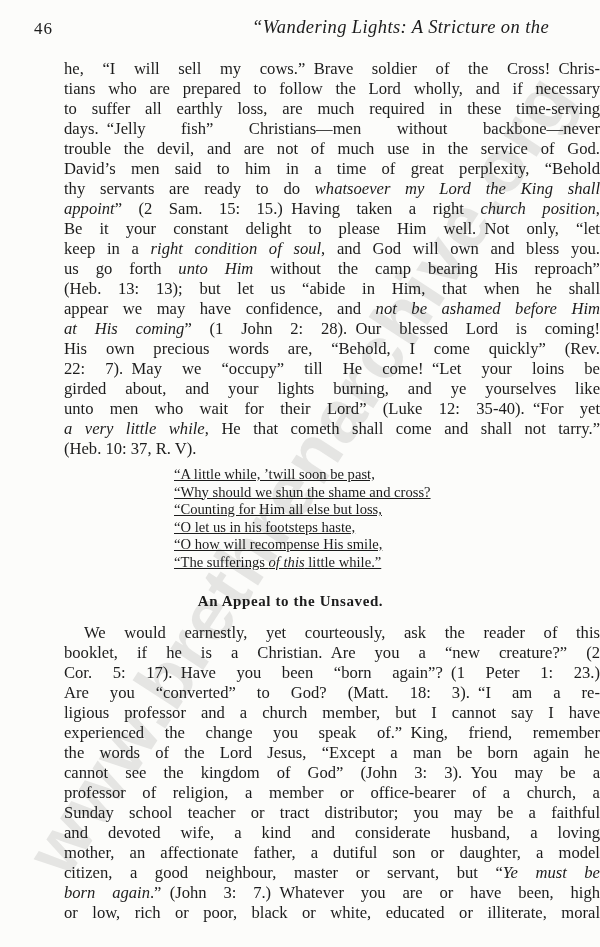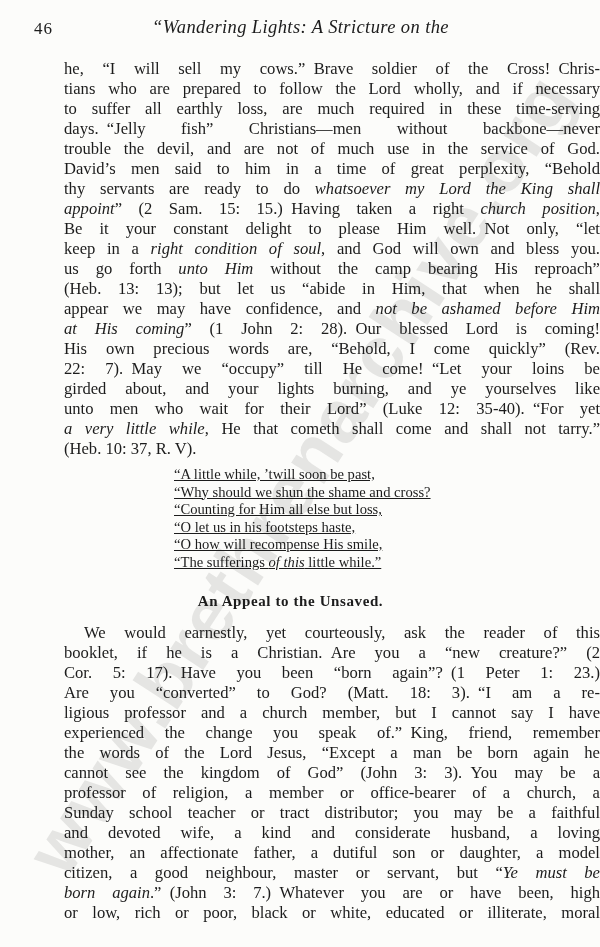--- a/index.html
+++ b/index.html
@@ -48,21 +48,21 @@
     margin-bottom: 16px;
   }
   .page-number {
     position: absolute;
     left: 2px;
     top: 2px;
     font-size: 17px;
     letter-spacing: 1px;
   }
   .running-title {
-    text-align: center;
+    text-align: right;
     font-style: italic;
     font-size: 18.5px;
     letter-spacing: 0.4px;
     padding-left: 20px;
   }
   .body-block {
     width: 536px;
     margin-left: 32px;
   }
   .tline {

